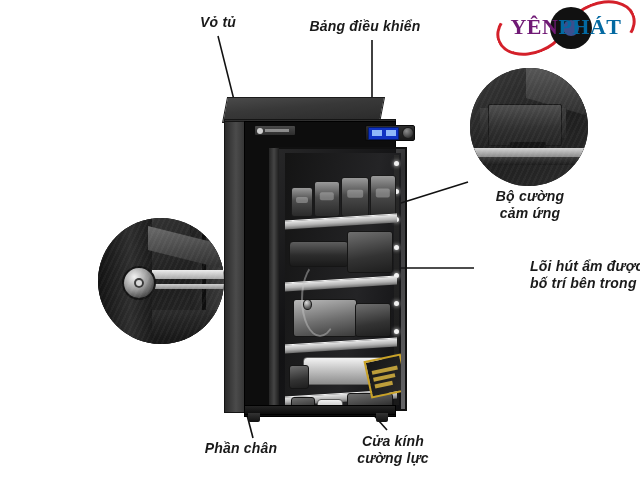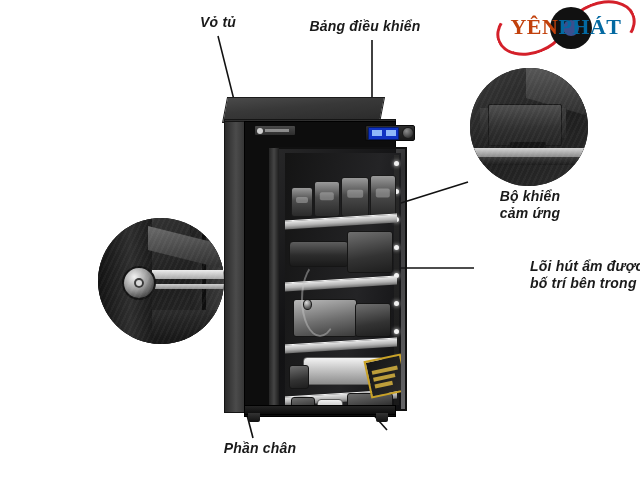--- a/index.html
+++ b/index.html
@@ -44,21 +44,21 @@
   }
   #logo .pupil-in{
     position:absolute;left:68px;top:18px;width:16px;height:16px;border-radius:50%;
     background:#3a4f8f;
   }
   #logo .wordmark{
     position:absolute;left:0;top:13px;width:142px;text-align:center;
     font-family:"Liberation Serif", serif;font-weight:bold;font-size:22px;
     letter-spacing:.5px;line-height:24px;
   }
-  #logo .w1{color:#c2410c;margin-top:32px;}
+  #logo .w1{color:#701a75;margin-top:32px;}
   #logo .w2{color:#0369a1;}
 
   
   #cabinet{position:absolute;left:222px;top:97px;width:175px;height:325px;}
 
   .cab-top{
     position:absolute;left:0;top:0;width:158px;height:26px;
     background:linear-gradient(175deg,#4a4a4a 0%,#383838 40%,#2a2a2a 100%);
     border:1px solid #1b1b1b;box-sizing:border-box;
     transform:skewX(-11deg);transform-origin:bottom left;
@@ -415,22 +415,24 @@
     <div class="lk-rail2"></div>
     <div class="lk-bot"></div>
     <div class="lk-cyl"></div>
     <div class="ins-grain"></div>
   </div>
 
   <div class="lbl c" style="left:295px;top:18px;width:140px;">Bảng điều khiển</div>
 
   <div class="lbl c" style="left:175px;top:14px;width:86px;">Vỏ tủ</div>
 
-  <div class="lbl c" style="left:477px;top:188px;width:106px;">Bộ khiển
+  <div class="lbl c" style="left:477px;top:188px;width:106px;">Bộ cường
 cảm ứng</div>
 
   <div class="lbl l" style="left:482px;top:258px;width:158px;margin-left:48px;">Lõi hút ẩm được
 bố trí bên trong</div>
 
-  <div class="lbl c" style="left:210px;top:440px;width:100px;">Phần chân</div>
-
+  <div class="lbl c" style="left:191px;top:440px;width:100px;">Phần chân</div>
+
+  <div class="lbl c" style="left:338px;top:433px;width:110px;">Cửa kính
+cường lực</div>
 
 </div>
 
 </body></html>

